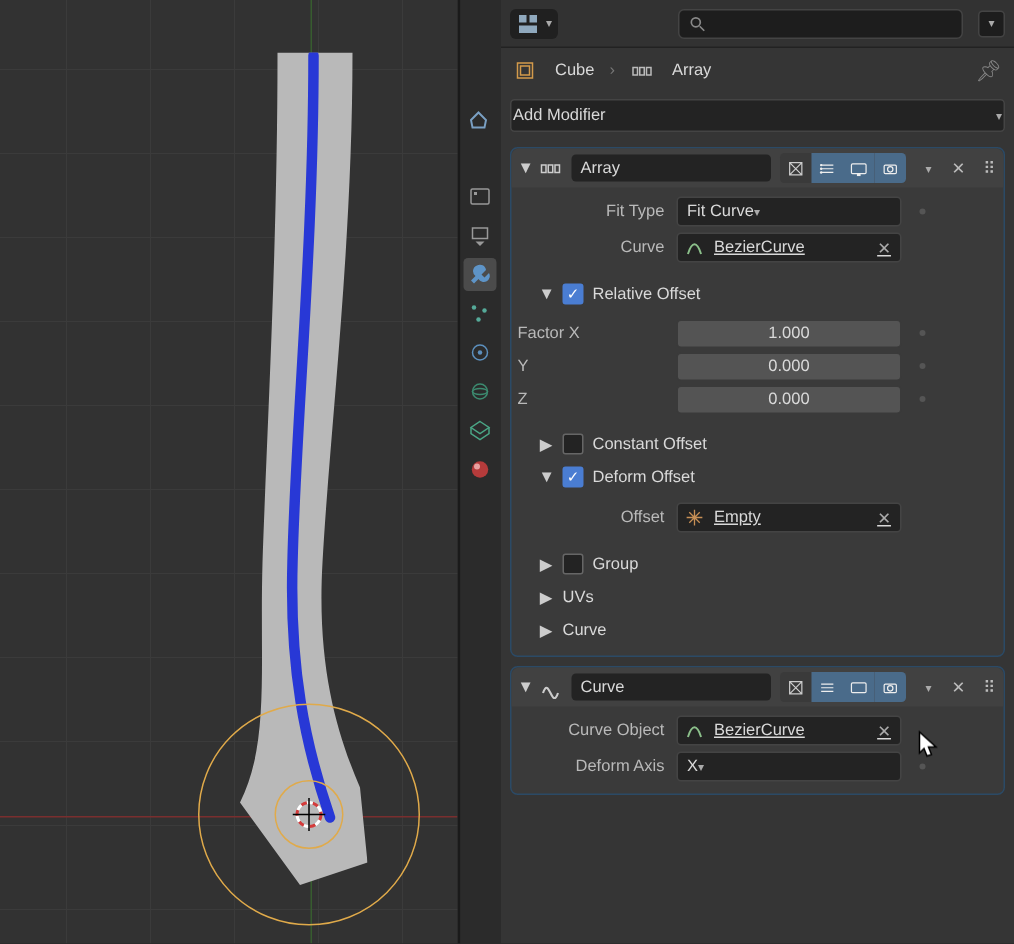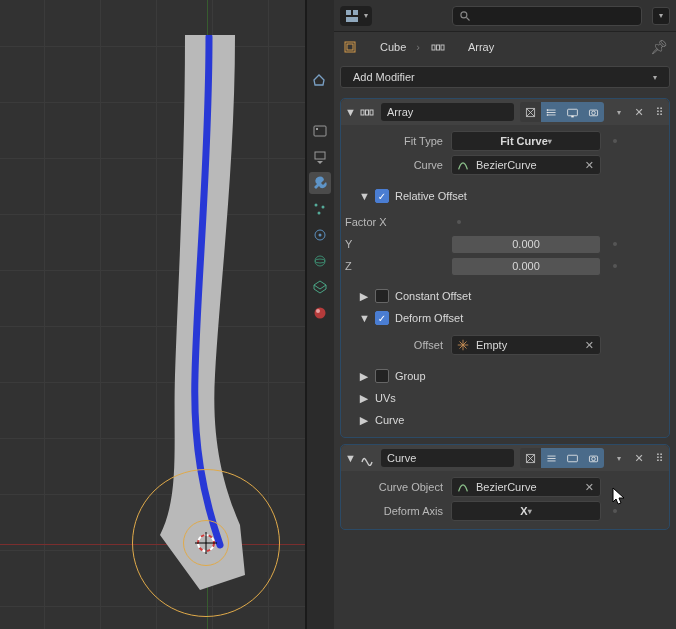--- a/index.html
+++ b/index.html
@@ -134,37 +134,37 @@
   
   .crumbs {
     height:30px;
     display:flex;
     align-items:center;
     gap:10px;
     padding:0 8px;
     background:#353535;
   }
   .crumb {
-    display:flex; align-items:center; gap:22px;
+    display:flex; align-items:center; gap:12px;
     color:#d9d9d9;
   }
   .crumb svg { width:16px; height:16px; }
   .crumb-sep { color:#777; }
   .pin { margin-left:auto; color:#888; font-size:14px; }
 
   
   .addmod {
     margin:4px 6px;
     height:22px;
     background:#232323;
     border:1px solid #444;
     border-radius:3px;
     display:flex;
     align-items:center;
-    padding:0 12px;
+    padding:0 1px;
     justify-content:space-between;
     cursor:pointer;
   }
 
   .body-scroll { flex:1; overflow:hidden; }
 
   
   .mod {
     border:1px solid #2b4a66;
     border-radius:5px;
@@ -229,34 +229,34 @@
   }
   .row .field {
     flex:0 0 150px;
     height:20px;
     background:#232323;
     border:1px solid #444;
     border-radius:3px;
     display:flex;
     align-items:center;
     padding:0 6px;
-    justify-content:center;
-    font-weight:bold;
+    justify-content:flex-start;
   }
   .row .idfield {
     flex:0 0 150px;
     height:20px;
     background:#232323;
     border:1px solid #444;
     border-radius:3px;
     display:flex;
     align-items:center;
     gap:6px;
     padding:0 4px;
     min-width:0;
+    text-decoration:underline;
   }
   .idfield svg { width:14px; height:14px; flex:none; }
   .idfield .txt { flex:1; white-space:nowrap; overflow:hidden; }
   .idfield .x { color:#aaa; cursor:pointer; padding:0 2px; }
   .dot {
     width:4px; height:4px; border-radius:50%;
     background:#555; margin-left:6px;
   }
 
   .sub {
@@ -520,20 +520,23 @@
           <div class="spacer8"></div>
 
           <div class="sub">
             <span class="tw">▼</span>
             <span class="cb on"></span>
             <span>Relative Offset</span>
           </div>
           <div class="spacer4"></div>
           <div class="numrow">
             <div class="lbl">Factor X</div>
+            <div class="num">
+                <span>1.000</span>
+              </div>
             <div class="dot"></div>
           </div>
           <div class="numrow">
             <div class="lbl">Y</div>
             <div class="num">
                 <span>0.000</span>
               </div>
             <div class="dot"></div>
           </div>
           <div class="numrow">

